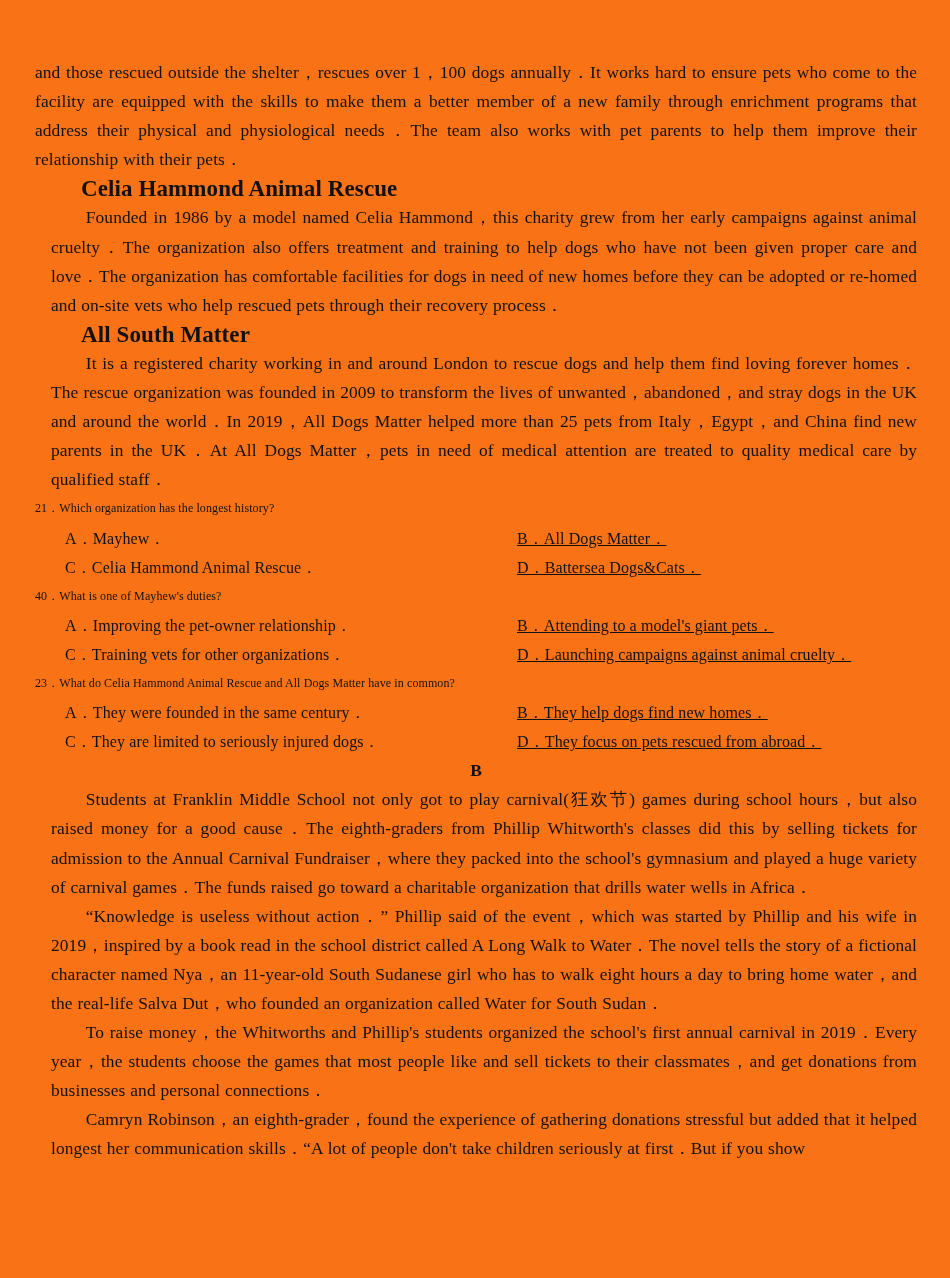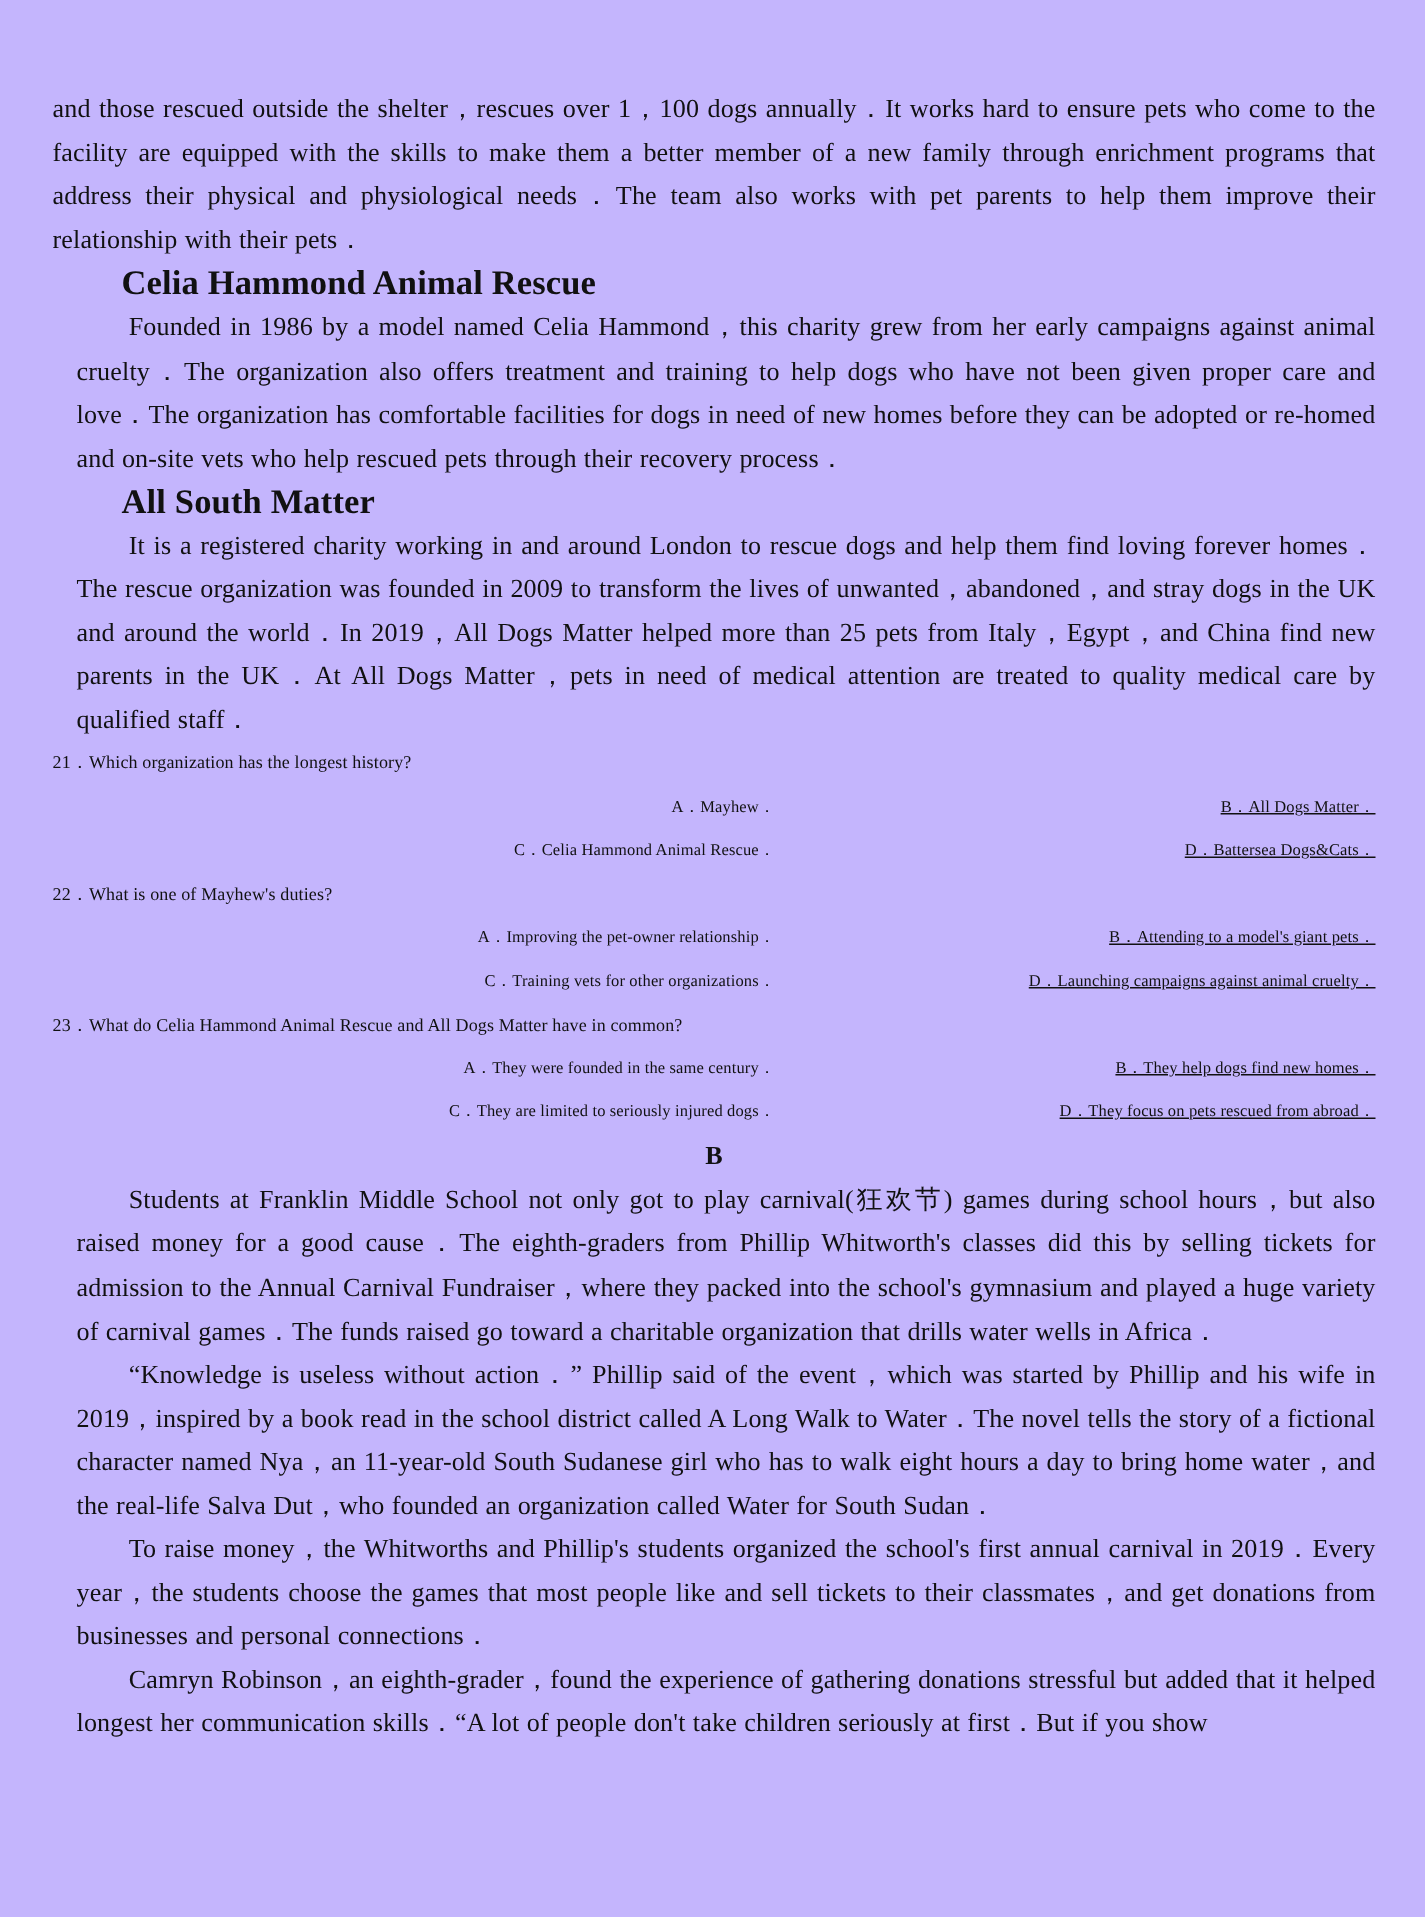--- a/index.html
+++ b/index.html
@@ -4,21 +4,21 @@
 <style>
   html, body {
     margin: 0;
     padding: 0;
     background: #ffffff;
   }
   .page {
     position: relative;
     width: 950px;
     height: 1278px;
-    background: #c4b5fd;
+    background: #f97316;
     overflow: hidden;
     font-family: "Liberation Serif", "DejaVu Serif", serif;
     color: #111111;
   }
   .content {
     position: absolute;
     left: 35px;
     top: 58px;
     width: 882px;
   }
@@ -68,24 +68,23 @@
   }
 
   
   .options {
     display: block;
     margin: 0;
     padding-left: 30px;
   }
   .option-row {
     display: flex;
-    font-size: 11px;
+    font-size: 16px;
     line-height: 29.1px;
     letter-spacing: 0.1px;
-    text-align: right;
   }
   .option-cell {
     width: 452px;
     flex: 0 0 452px;
     white-space: nowrap;
   }
   .option-cell.right {
     width: auto;
     flex: 1 1 auto;
     text-decoration: underline;
@@ -114,21 +113,21 @@
       <div class="option-row">
         <span class="option-cell">A．Mayhew．</span>
         <span class="option-cell right">B．All Dogs Matter．</span>
       </div>
       <div class="option-row">
         <span class="option-cell">C．Celia Hammond Animal Rescue．</span>
         <span class="option-cell right">D．Battersea Dogs&amp;Cats．</span>
       </div>
     </div>
 
-    <p class="question">22．What is one of Mayhew's duties?</p>
+    <p class="question">40．What is one of Mayhew's duties?</p>
     <div class="options">
       <div class="option-row">
         <span class="option-cell">A．Improving the pet-owner relationship．</span>
         <span class="option-cell right">B．Attending to a model's giant pets．</span>
       </div>
       <div class="option-row">
         <span class="option-cell">C．Training vets for other organizations．</span>
         <span class="option-cell right">D．Launching campaigns against animal cruelty．</span>
       </div>
     </div>

